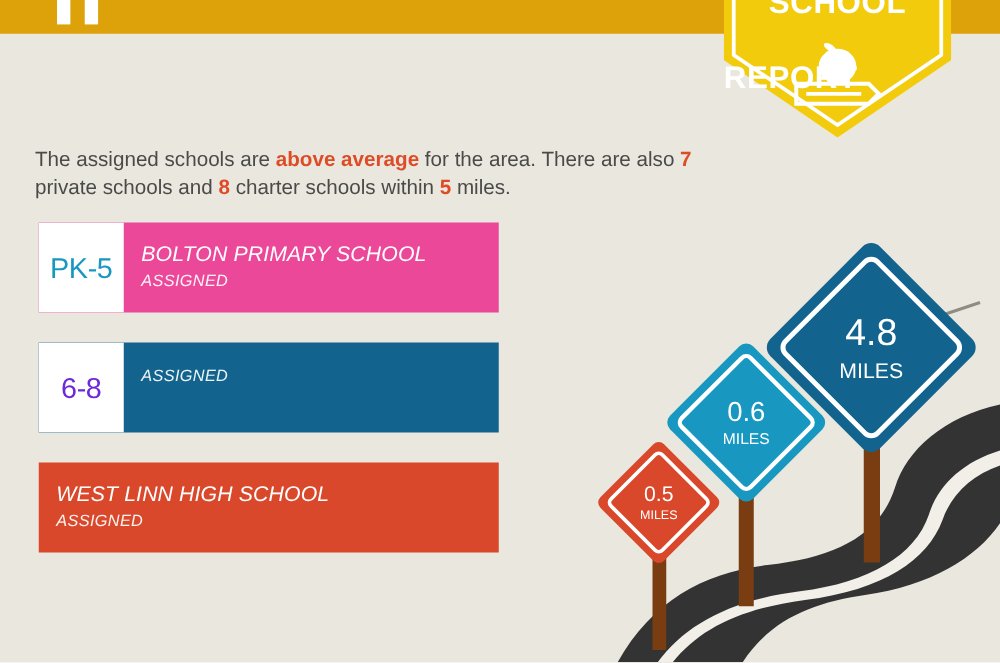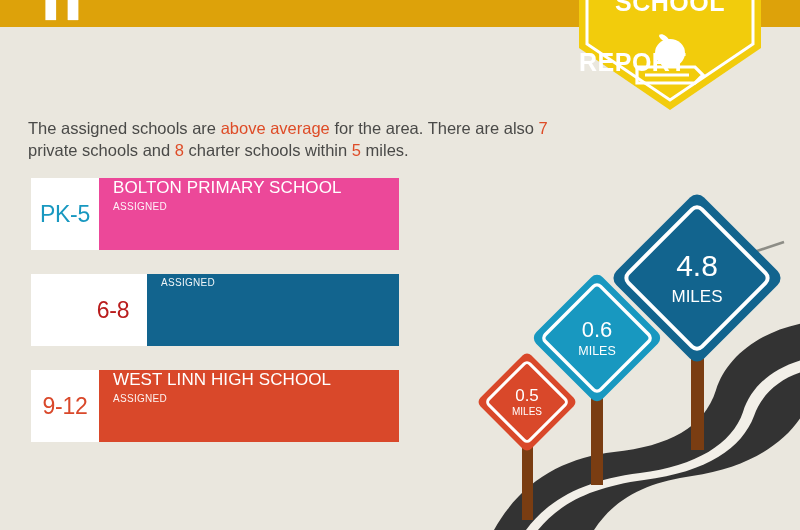--- a/index.html
+++ b/index.html
@@ -98,21 +98,21 @@
     position: absolute;
     left: 28px;
     top: 100px;
     width: 540px;
     font-size: 16.5px;
     line-height: 22px;
     color: #4a4a48;
   }
   .hl {
     color: #de4c27;
-    font-weight: normal;
+    font-weight: bold;
   }
 
   
   .school-list {
     position: absolute;
     left: 31px;
     top: 178px;
     width: 368px;
   }
   .school-row {
@@ -127,33 +127,34 @@
     background: #ffffff;
     display: flex;
     align-items: center;
     justify-content: center;
     font-size: 23px;
     font-weight: normal;
     letter-spacing: -0.3px;
   }
   .school-body {
     flex: 1 1 auto;
-    padding: 0 0 0 14px;
-    color: #ffffff;
+    padding: 16px 0 0 14px;
+    color: #ffffff;
+    font-style: italic;
   }
   .school-name {
     font-size: 17px;
     line-height: 20px;
     letter-spacing: 0.1px;
     text-transform: uppercase;
     max-width: 260px;
   }
   .school-status {
     margin-top: 3px;
-    font-size: 10px;
+    font-size: 13px;
     letter-spacing: 0.3px;
     text-transform: uppercase;
     opacity: 0.93;
   }
 
   
   .road-scene {
     position: absolute;
     left: 464px;
     top: 190px;
@@ -206,28 +207,27 @@
 
     <div class="school-row" style="background: #ec4899;">
       <div class="grade-chip" style="color: rgb(24, 152, 192);">PK-5</div>
       <div class="school-body">
         <div class="school-name">BOLTON PRIMARY SCHOOL</div>
         <div class="school-status">ASSIGNED</div>
       </div>
     </div>
 
     <div class="school-row" style="background: rgb(18, 100, 142);">
-      <div class="grade-chip" style="color: #b91c1c; padding-left: 48px;">6-8</div>
+      <div class="grade-chip" style="color: #6d28d9;">6-8</div>
       <div class="school-body">
         <div class="school-status">ASSIGNED</div>
       </div>
     </div>
 
     <div class="school-row" style="background: rgb(217, 72, 42);">
-      <div class="grade-chip" style="color: rgb(217, 72, 42);">9-12</div>
       <div class="school-body">
         <div class="school-name">WEST LINN HIGH SCHOOL</div>
         <div class="school-status">ASSIGNED</div>
       </div>
     </div>
 
   </div>
 
   <div class="road-scene">
     <svg width="345" height="340" viewBox="0 0 345 340" xmlns="http://www.w3.org/2000/svg">

